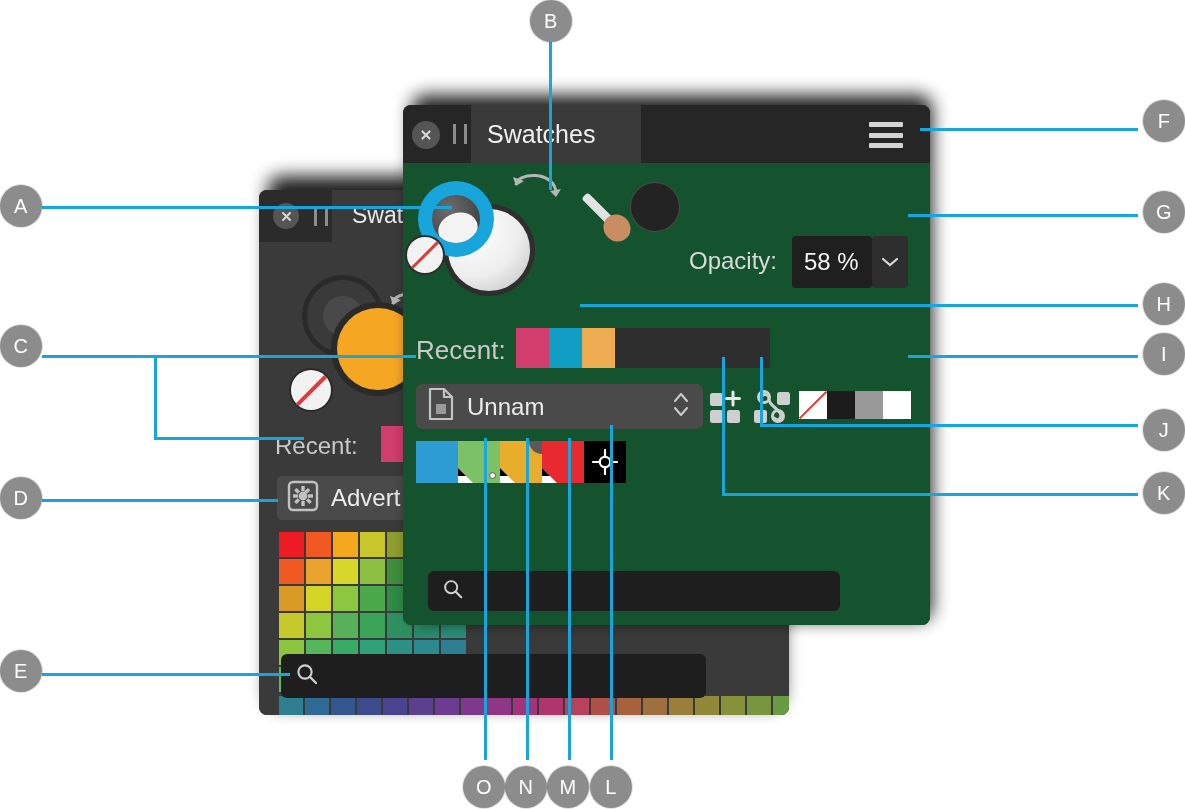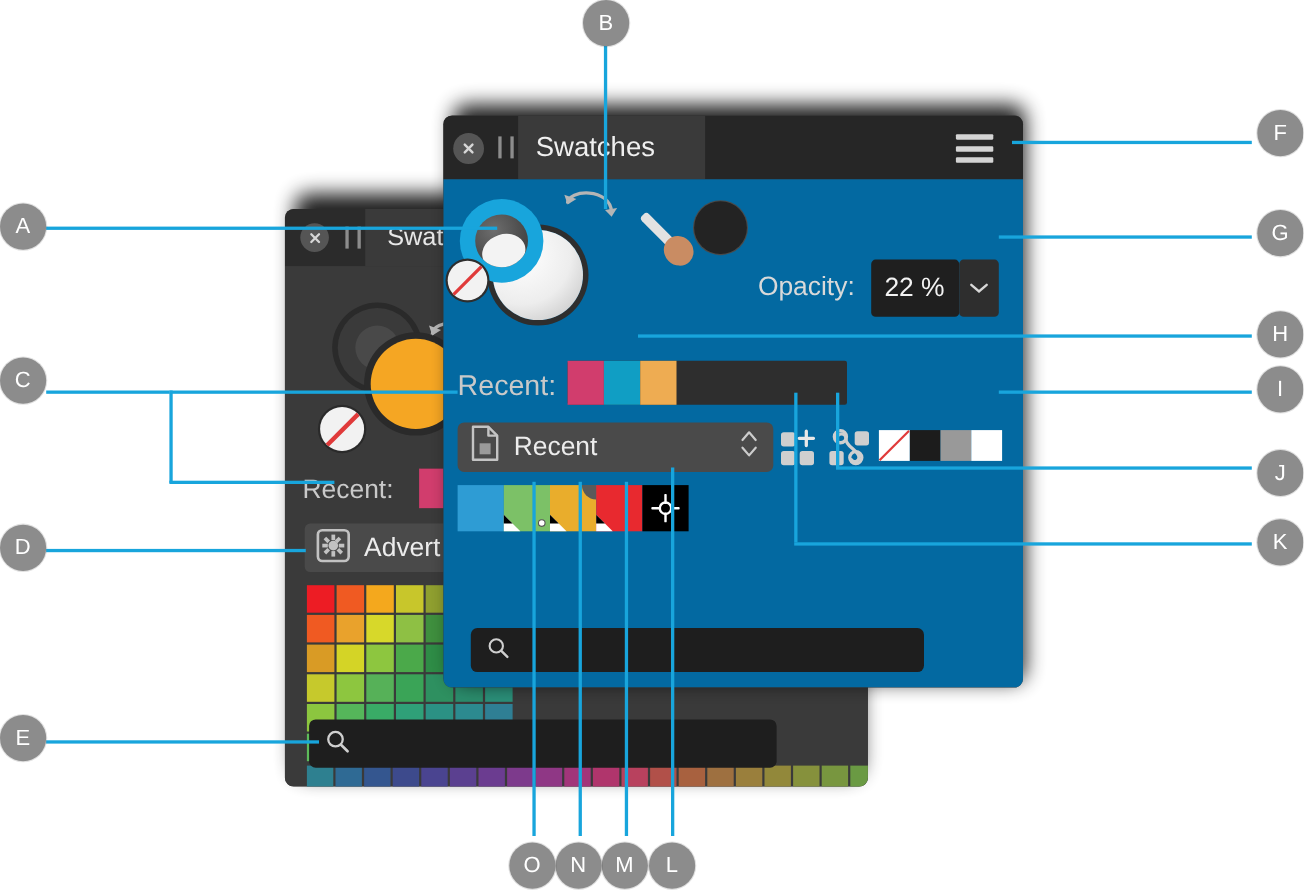--- a/index.html
+++ b/index.html
@@ -97,21 +97,21 @@
 
   
   #frontPanel { left:403px; top:105px; width:527px; height:520px; }
   #frontPanel .titlebar{ height:58px; background:#262626; position:relative; }
   #frontPanel .tabblock{
     position:absolute; left:68px; top:0; width:170px; height:58px; background:#3a3a3a;
   }
   #frontPanel .tabtitle{
     position:absolute; left:84px; top:15px; font-size:25px; color:#f0f0f0;
   }
-  #frontPanel .body{ position:absolute; inset:58px 0 0 0; background:#0369a1; }
+  #frontPanel .body{ position:absolute; inset:58px 0 0 0; background:#14532d; }
 
   .hamburger{ position:absolute; width:34px; height:26px;
     display:flex; flex-direction:column; justify-content:space-between; }
   .hamburger i{ display:block; height:5px; background:#d4d4d4; border-radius:1px; }
 
   .opacityLabel{ position:absolute; color:#d9d9d9; font-size:24px; }
   .opacityBox{
     position:absolute; background:#1f1f1f; border-radius:4px;
     display:flex; align-items:center; color:#f2f2f2; font-size:24px;
   }
@@ -320,40 +320,40 @@
           </svg></div>
         <div class="iconBtn" style="left:157px;top:8px;"><svg width="80" height="80" viewBox="0 0 80 80">
             <g transform="rotate(135 40 40)">
               <rect x="35.5" y="22" width="9" height="40" rx="3.5" fill="#e2e2e2"></rect>
               <ellipse cx="40" cy="16" rx="13" ry="14" fill="#c98c63"></ellipse>
             </g>
           </svg></div>
         <div style="position:absolute;left:228px;top:20px;width:48px;height:48px;border-radius:50%;background:#232323;box-shadow:0 0 0 1px #4a4a4a;"></div>
         <div class="opacityLabel" style="left:286px;top:84px;">Opacity:</div>
         <div class="opacityBox" style="left:389px;top:73px;width:80px;height:52px;padding-left:12px;">
-          <span>22 %</span>
+          <span>58 %</span>
         </div>
         <div class="opacityArrow" style="left:469px;top:73px;width:36px;height:52px;">
           <svg width="18" height="12" viewBox="0 0 18 12">
             <path d="M2 3 L9 9 L16 3" stroke="#d8d8d8" stroke-width="2.2" fill="none" stroke-linecap="round"></path>
           </svg>
         </div>
         <div class="recentLabel" style="left:13px;top:172px;font-size:26px;">Recent:</div>
         <div class="recentTrack" style="left:113px;top:165px;width:254px;height:40px;">
           <div class="recentSwatch" style="left:0px;top:0;width:33px;height:40px;background:#d13d6d;"></div>
           <div class="recentSwatch" style="left:33px;top:0;width:33px;height:40px;background:#109ec4;"></div>
           <div class="recentSwatch" style="left:66px;top:0;width:33px;height:40px;background:#eeac52;"></div>
         </div>
         <div class="docSelect" style="left:13px;top:221px;width:287px;height:45px;">
           <div style="margin-left:11px;"><svg width="28" height="34" viewBox="0 0 28 34">
               <path d="M3 2 H17 L25 10 V32 H3 Z" fill="none" stroke="#c4c4c4" stroke-width="2.2" stroke-linejoin="round"></path>
               <path d="M17 2 V10 H25" fill="none" stroke="#c4c4c4" stroke-width="2.2" stroke-linejoin="round"></path>
               <rect x="9" y="17" width="10" height="10" fill="#9a9a9a"></rect>
             </svg></div>
-          <div class="label">Recent</div>
+          <div class="label">Unnam</div>
           <div style="margin-left:auto;margin-right:14px;"><svg width="16" height="30" viewBox="0 0 16 30">
               <path d="M2 12 L8 5 L14 12" stroke="#cccccc" stroke-width="2" fill="none" stroke-linecap="round" stroke-linejoin="round"></path>
               <path d="M2 19 L8 26 L14 19" stroke="#cccccc" stroke-width="2" fill="none" stroke-linecap="round" stroke-linejoin="round"></path>
             </svg></div>
         </div>
         <div class="iconBtn" style="left:305px;top:226px;"><svg width="40" height="36" viewBox="0 0 40 36">
             <rect x="2" y="4" width="13" height="13" rx="2.5" fill="#cfcfcf"></rect>
             <rect x="2" y="21" width="13" height="13" rx="2.5" fill="#cfcfcf"></rect>
             <rect x="19" y="21" width="13" height="13" rx="2.5" fill="#cfcfcf"></rect>
             <path d="M25 3 V16 M18.5 9.5 H31.5" stroke="#e8e8e8" stroke-width="3" stroke-linecap="round"></path>

